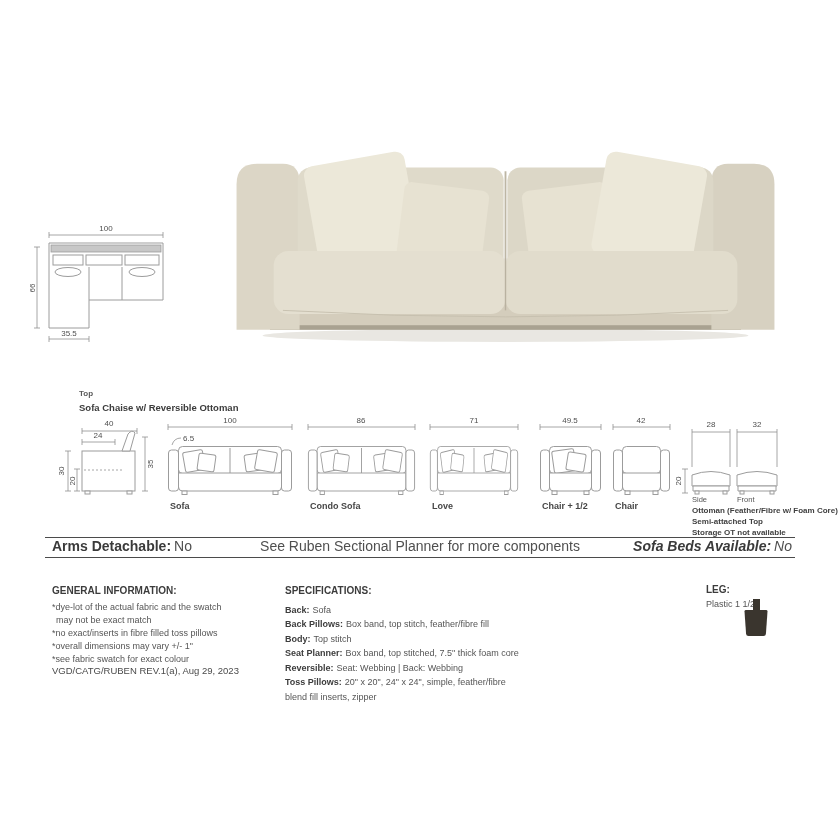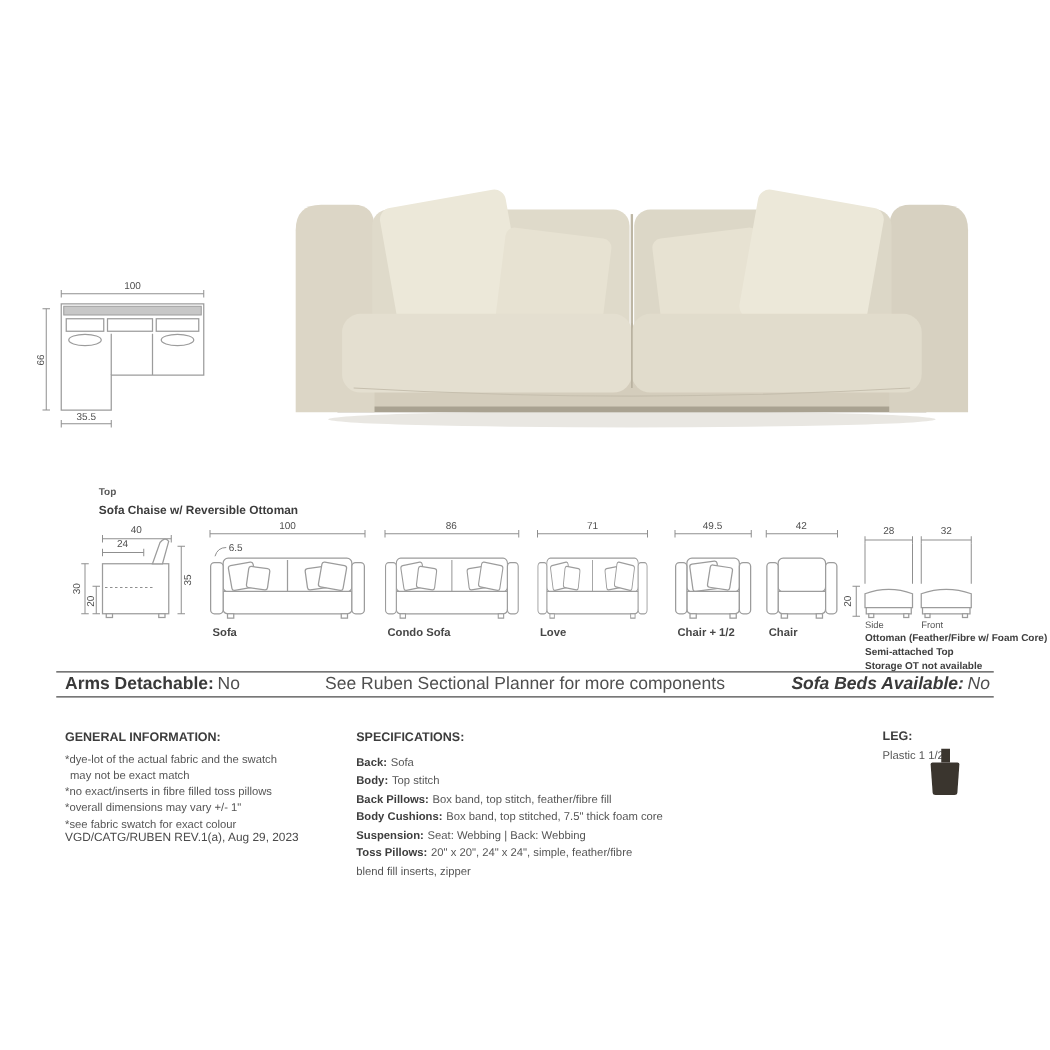--- a/index.html
+++ b/index.html
@@ -259,30 +259,30 @@
   <div>*overall dimensions may vary +/- 1"</div>
   <div>*see fabric swatch for exact colour</div>
 </div>
 
 <div class="spec">
   <div class="colheading">SPECIFICATIONS:</div>
   <div>
     <span class="sl">Back:</span><span class="sv">Sofa</span>
   </div>
   <div>
+    <span class="sl">Back Pillows:</span><span class="sv">Box band, top stitch, feather/fibre fill</span>
+  </div>
+  <div>
     <span class="sl">Body:</span><span class="sv">Top stitch</span>
   </div>
   <div>
-    <span class="sl">Back Pillows:</span><span class="sv">Box band, top stitch, feather/fibre fill</span>
-  </div>
-  <div>
-    <span class="sl">Body Cushions:</span><span class="sv">Box band, top stitched, 7.5" thick foam core</span>
-  </div>
-  <div>
-    <span class="sl">Suspension:</span><span class="sv">Seat: Webbing  |  Back: Webbing</span>
+    <span class="sl">Seat Planner:</span><span class="sv">Box band, top stitched, 7.5" thick foam core</span>
+  </div>
+  <div>
+    <span class="sl">Reversible:</span><span class="sv">Seat: Webbing  |  Back: Webbing</span>
   </div>
   <div>
     <span class="sl">Toss Pillows:</span><span class="sv">20" x 20", 24" x 24", simple, feather/fibre</span>
   </div>
   <div class="contline2">blend fill inserts, zipper</div>
 </div>
 
 <div class="legcol">
   <div class="colheading">LEG:</div>
   <div>Plastic 1 1/2"</div>

